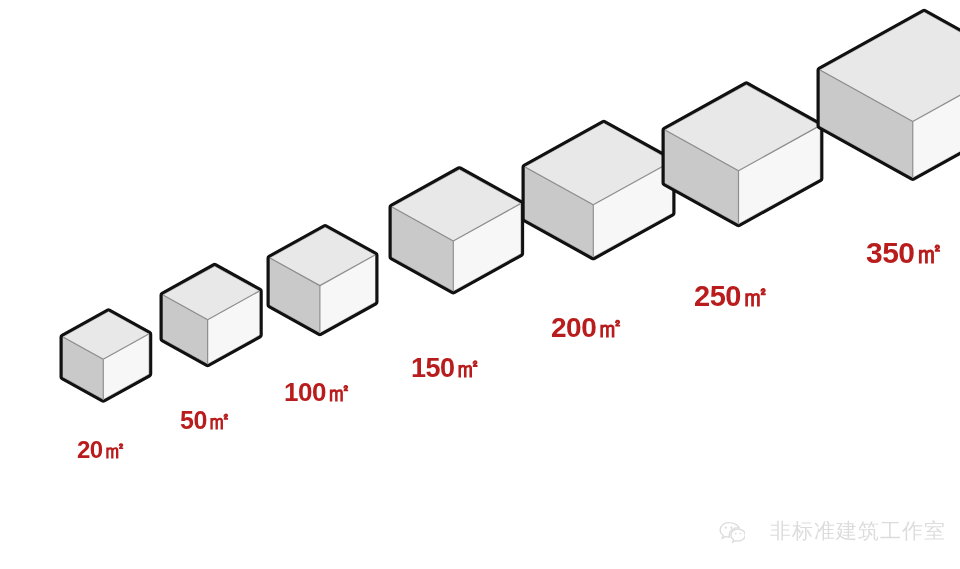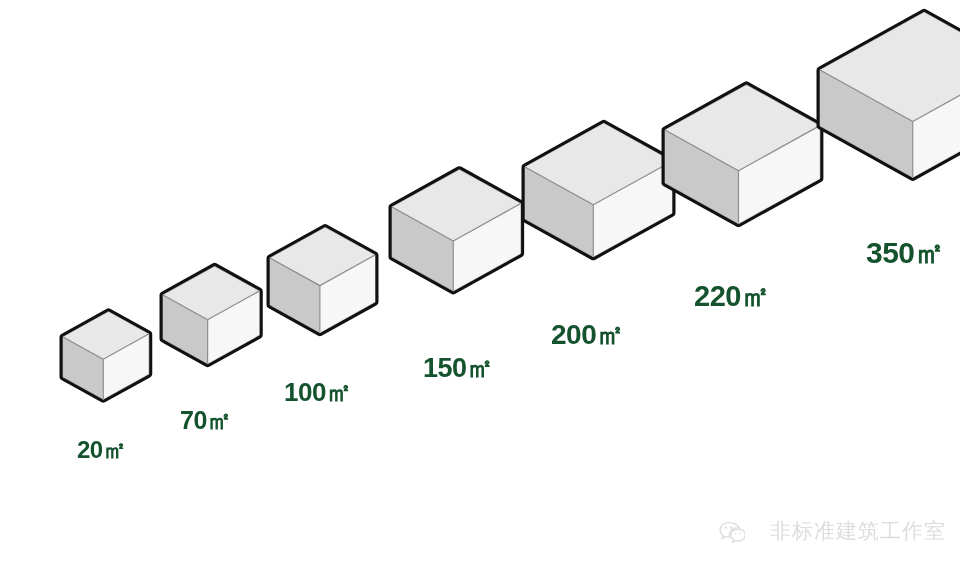--- a/index.html
+++ b/index.html
@@ -19,21 +19,21 @@
   }
   #boxes-layer {
     position: absolute;
     left: 0;
     top: 0;
     width: 960px;
     height: 569px;
   }
   .box-label {
     position: absolute;
-    color: #14532d;
+    color: #b91c1c;
     font-family: "Liberation Sans", sans-serif;
     font-weight: bold;
     white-space: nowrap;
     letter-spacing: -0.5px;
     line-height: 1;
   }
   #watermark {
     position: absolute;
     display: flex;
     align-items: center;
@@ -121,25 +121,25 @@
         <polygon points="820.00,70.00 912.75,121.41 912.75,177.41 820.00,126.00" fill="#c9c9c9" stroke="#c9c9c9" stroke-width="0.6" stroke-linejoin="round"></polygon>
         <polygon points="912.75,121.41 1016.88,63.70 1016.88,119.69 912.75,177.41" fill="#f7f7f7" stroke="#f7f7f7" stroke-width="0.6" stroke-linejoin="round"></polygon>
         <line x1="820" y1="70" x2="912.75" y2="121.41" stroke="#8d8d8d" stroke-width="1.2"></line>
         <line x1="912.75" y1="121.41" x2="1016.875" y2="63.695" stroke="#8d8d8d" stroke-width="1.2"></line>
         <line x1="912.75" y1="121.41" x2="912.75" y2="177.41" stroke="#8d8d8d" stroke-width="1.2"></line>
       </g>
     </svg>
 
   <div id="labels-layer">
       <div class="box-label" style="left: 77px; top: 438px; font-size: 24px;">20㎡</div>
-      <div class="box-label" style="left: 180px; top: 408px; font-size: 25px;">70㎡</div>
+      <div class="box-label" style="left: 180px; top: 408px; font-size: 25px;">50㎡</div>
       <div class="box-label" style="left: 284px; top: 379px; font-size: 26px;">100㎡</div>
-      <div class="box-label" style="left: 411px; top: 355px; font-size: 27px; margin-left: 12px;">150㎡</div>
-      <div class="box-label" style="left: 551px; top: 321px; font-size: 28px; text-align: right;">200㎡</div>
-      <div class="box-label" style="left: 694px; top: 282px; font-size: 29px;">220㎡</div>
+      <div class="box-label" style="left: 411px; top: 355px; font-size: 27px;">150㎡</div>
+      <div class="box-label" style="left: 551px; top: 314px; font-size: 28px; text-align: right;">200㎡</div>
+      <div class="box-label" style="left: 694px; top: 282px; font-size: 29px;">250㎡</div>
       <div class="box-label" style="left: 866px; top: 238px; font-size: 30px;">350㎡</div>
     </div>
 
   <div id="watermark">
     <svg class="wm-icon" viewBox="0 0 64 64">
       <path d="M25 11C13.9 11 5 18.6 5 28c0 5.3 2.9 10 7.4 13.1L10 48l7.6-4c2.3.7 4.8 1.1 7.4 1.1.9 0 1.7 0 2.5-.1-.5-1.5-.8-3.1-.8-4.7 0-9.7 9.2-17.5 20.6-17.5.9 0 1.7.1 2.6.2C48.1 16.6 37.6 11 25 11z" fill="none" stroke="#8e8e8e" stroke-width="3.2"></path>
       <circle cx="18.5" cy="23" r="2.6" fill="#8e8e8e"></circle>
       <circle cx="31.5" cy="23" r="2.6" fill="#8e8e8e"></circle>
       <path d="M47.5 26C38 26 30.5 32.4 30.5 40.3c0 4.5 2.5 8.5 6.3 11.1L35 57l6.4-3.4c1.9.6 4 .9 6.1.9 9.5 0 17-6.4 17-14.2S57 26 47.5 26z" fill="none" stroke="#8e8e8e" stroke-width="3.2"></path>
       <circle cx="42" cy="37" r="2.1" fill="#8e8e8e"></circle>

